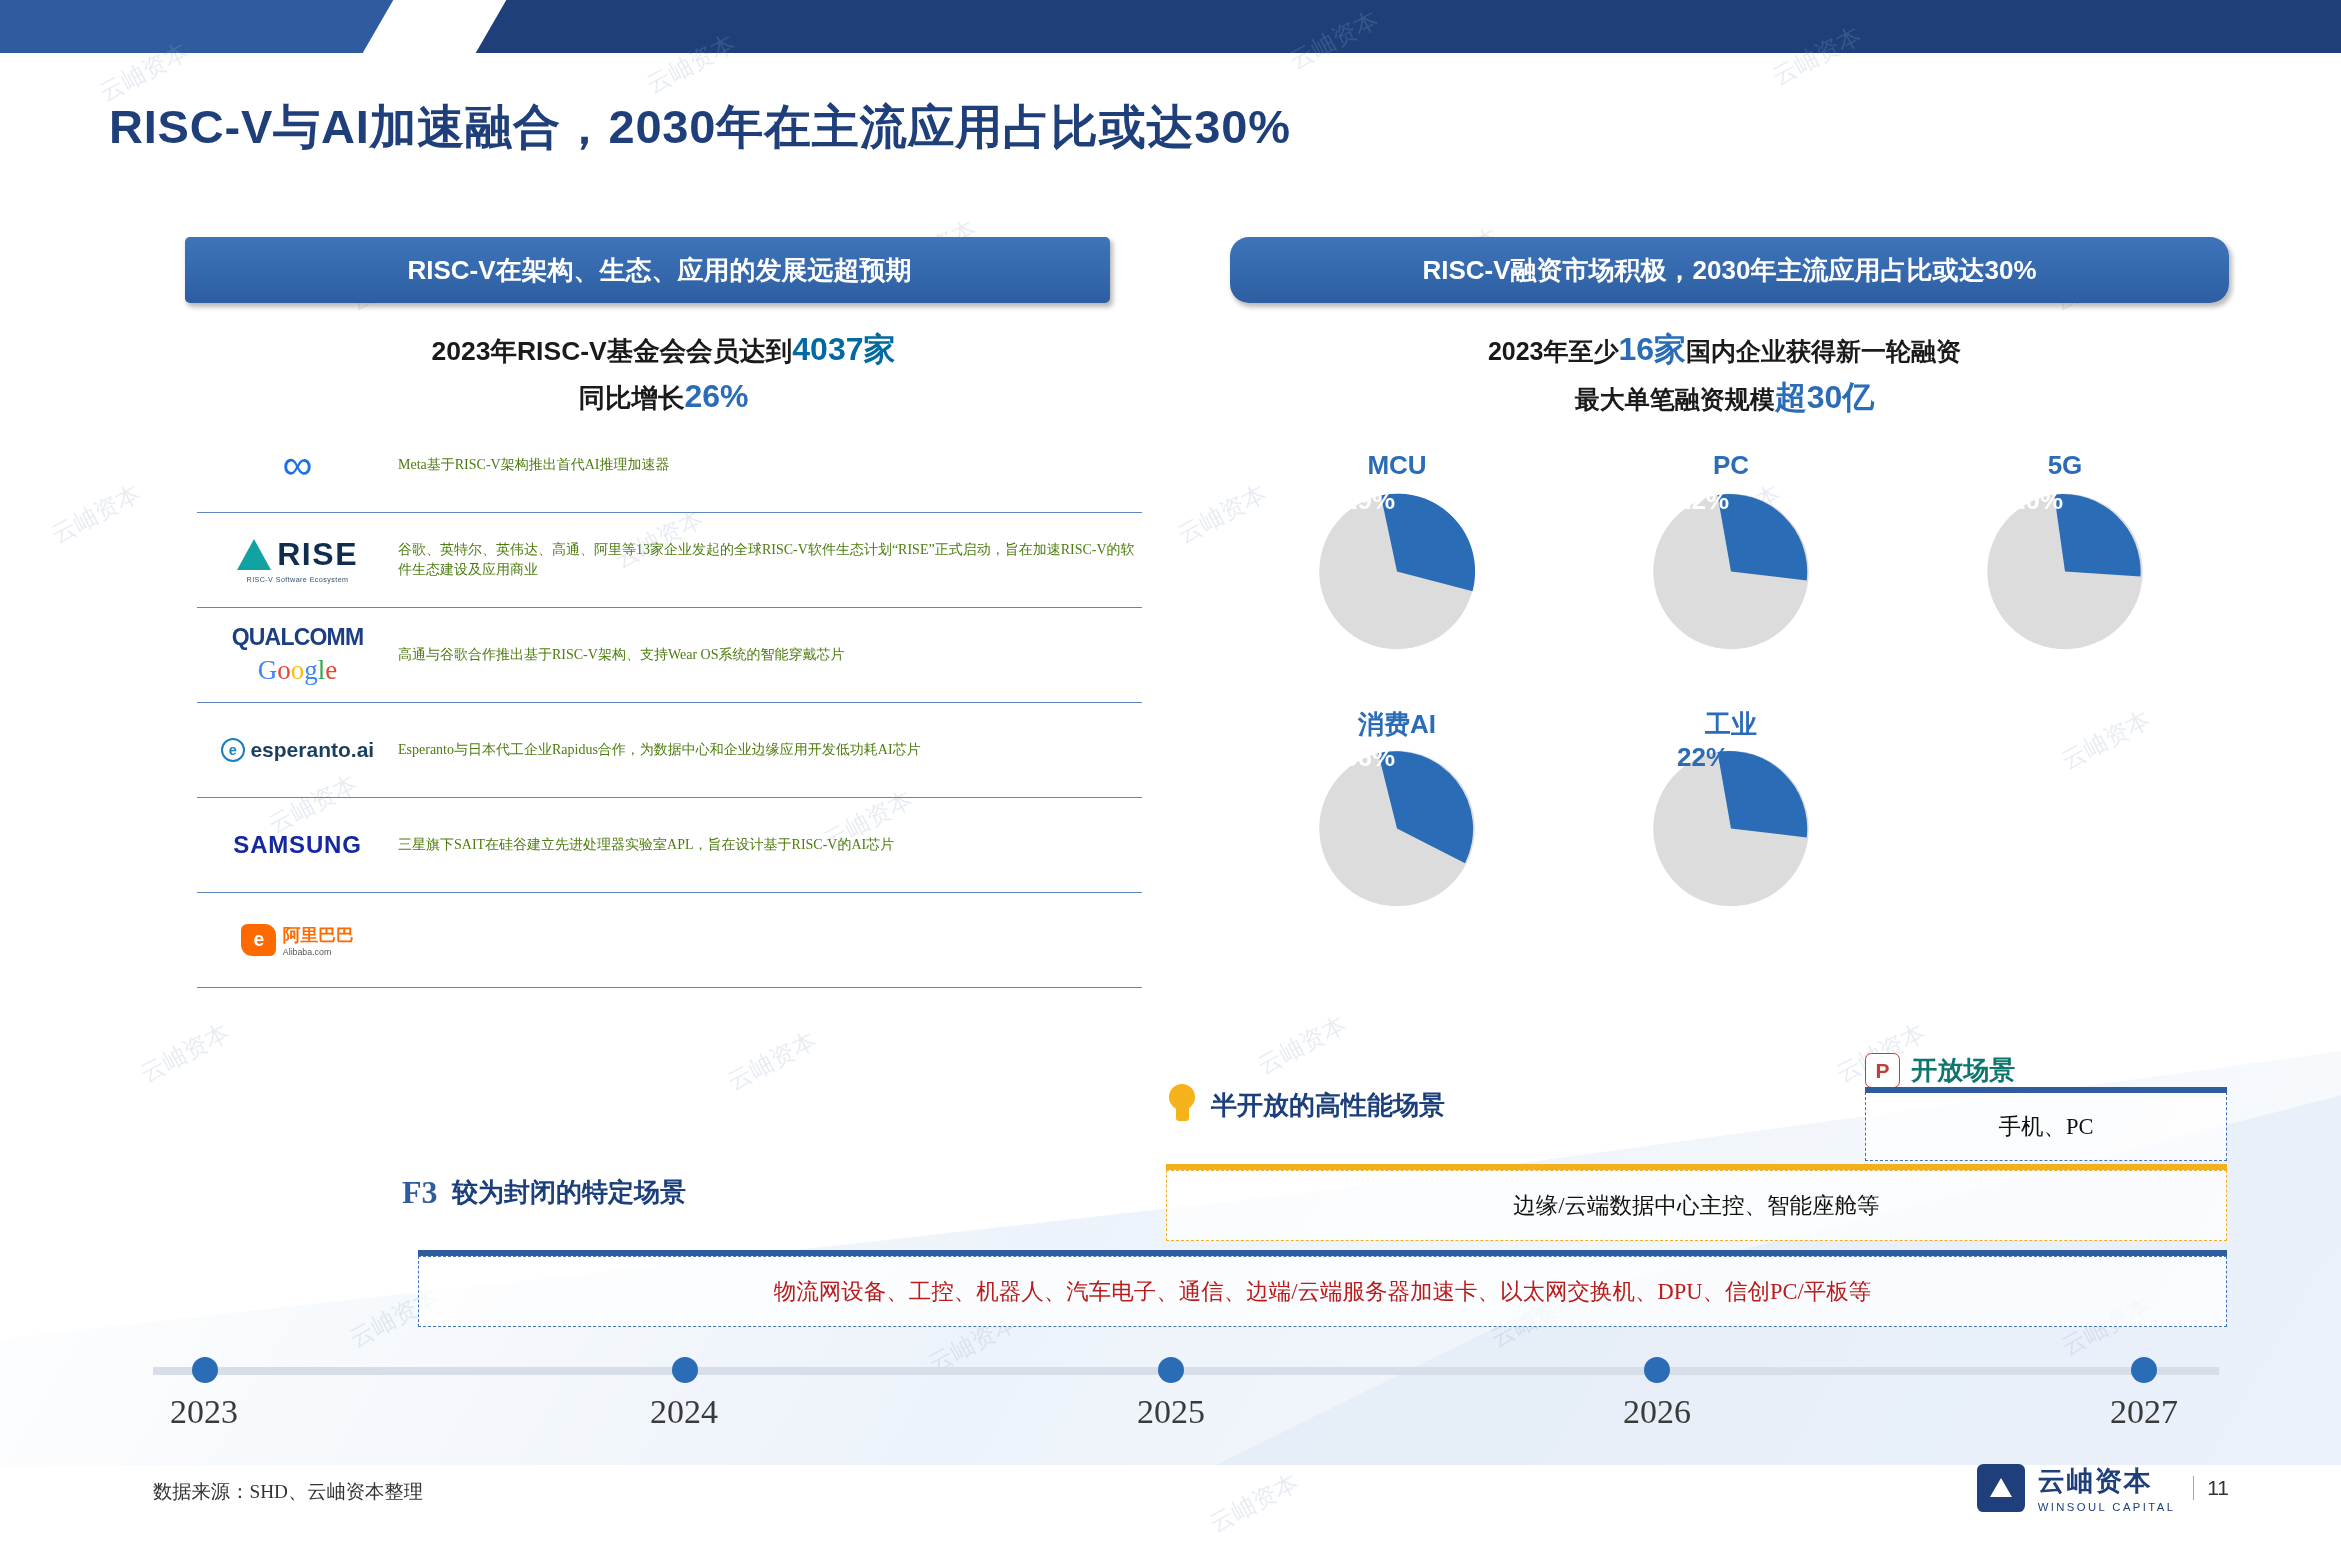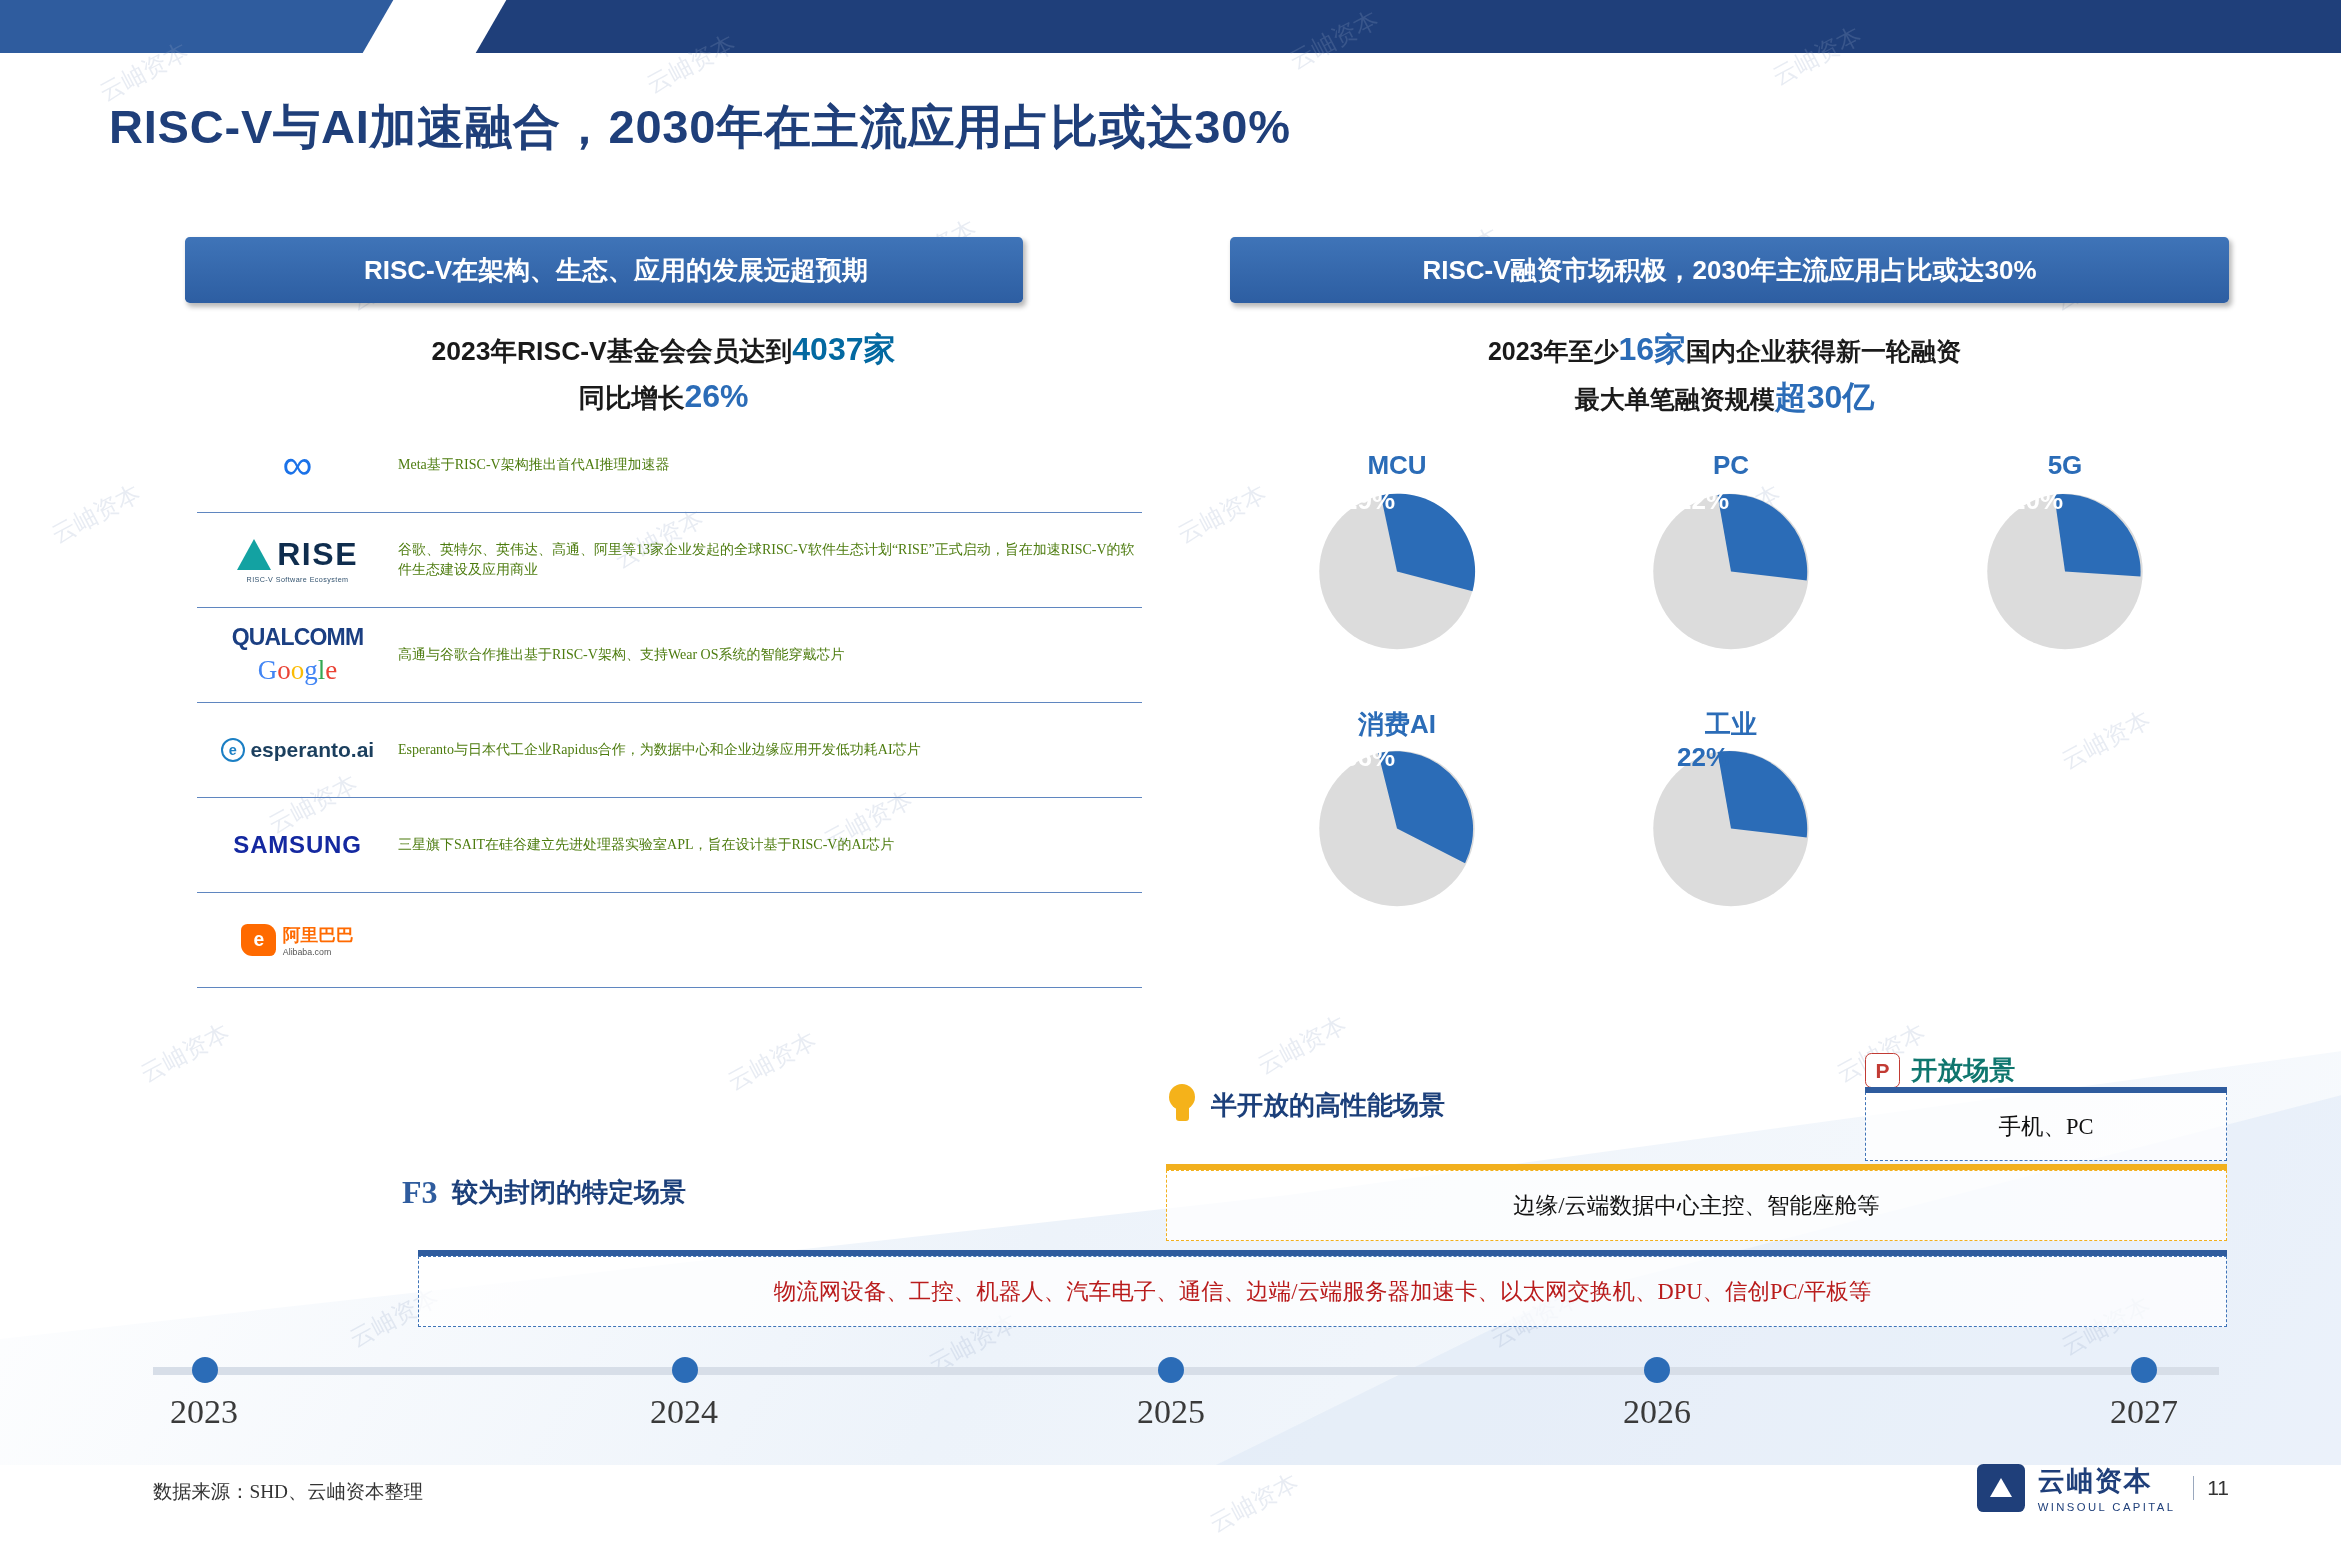--- a/index.html
+++ b/index.html
@@ -65,22 +65,22 @@
   .panel-head {
     position: absolute;
     background: linear-gradient(180deg, #3f74b8 0%, #2d5ea2 100%);
     color: #ffffff;
     font-size: 26px; font-weight: bold;
     display: flex; align-items: center; justify-content: center;
     border-radius: 4.8px;
     box-shadow: 2.4px 3.2px 5.6px rgba(0,0,0,0.28);
     z-index: 10;
   }
-  #head-left { top: 237px; left: 185px; width: 838px; height: 66px; padding-left: 24px; }
-  #head-right { top: 237px; left: 1230px; width: 999px; height: 66px; }
+  #head-left { top: 237px; left: 185px; width: 925px; height: 66px; padding-left: 24px; }
+  #head-right { top: 237px; left: 1230px; width: 999px; height: 66px; border-radius: 19px; }
 
   
   .left-sub1 {
     position: absolute; top: 328px; left: 185px; width: 957px;
     text-align: center; font-size: 26.5px; font-weight: bold; color: #1a1a1a;
     z-index: 10;
   }
   .left-sub1 .hl { color: #0369a1; font-size: 32px; }
   .left-sub2 {
     position: absolute; top: 378px; left: 185px; width: 957px;

